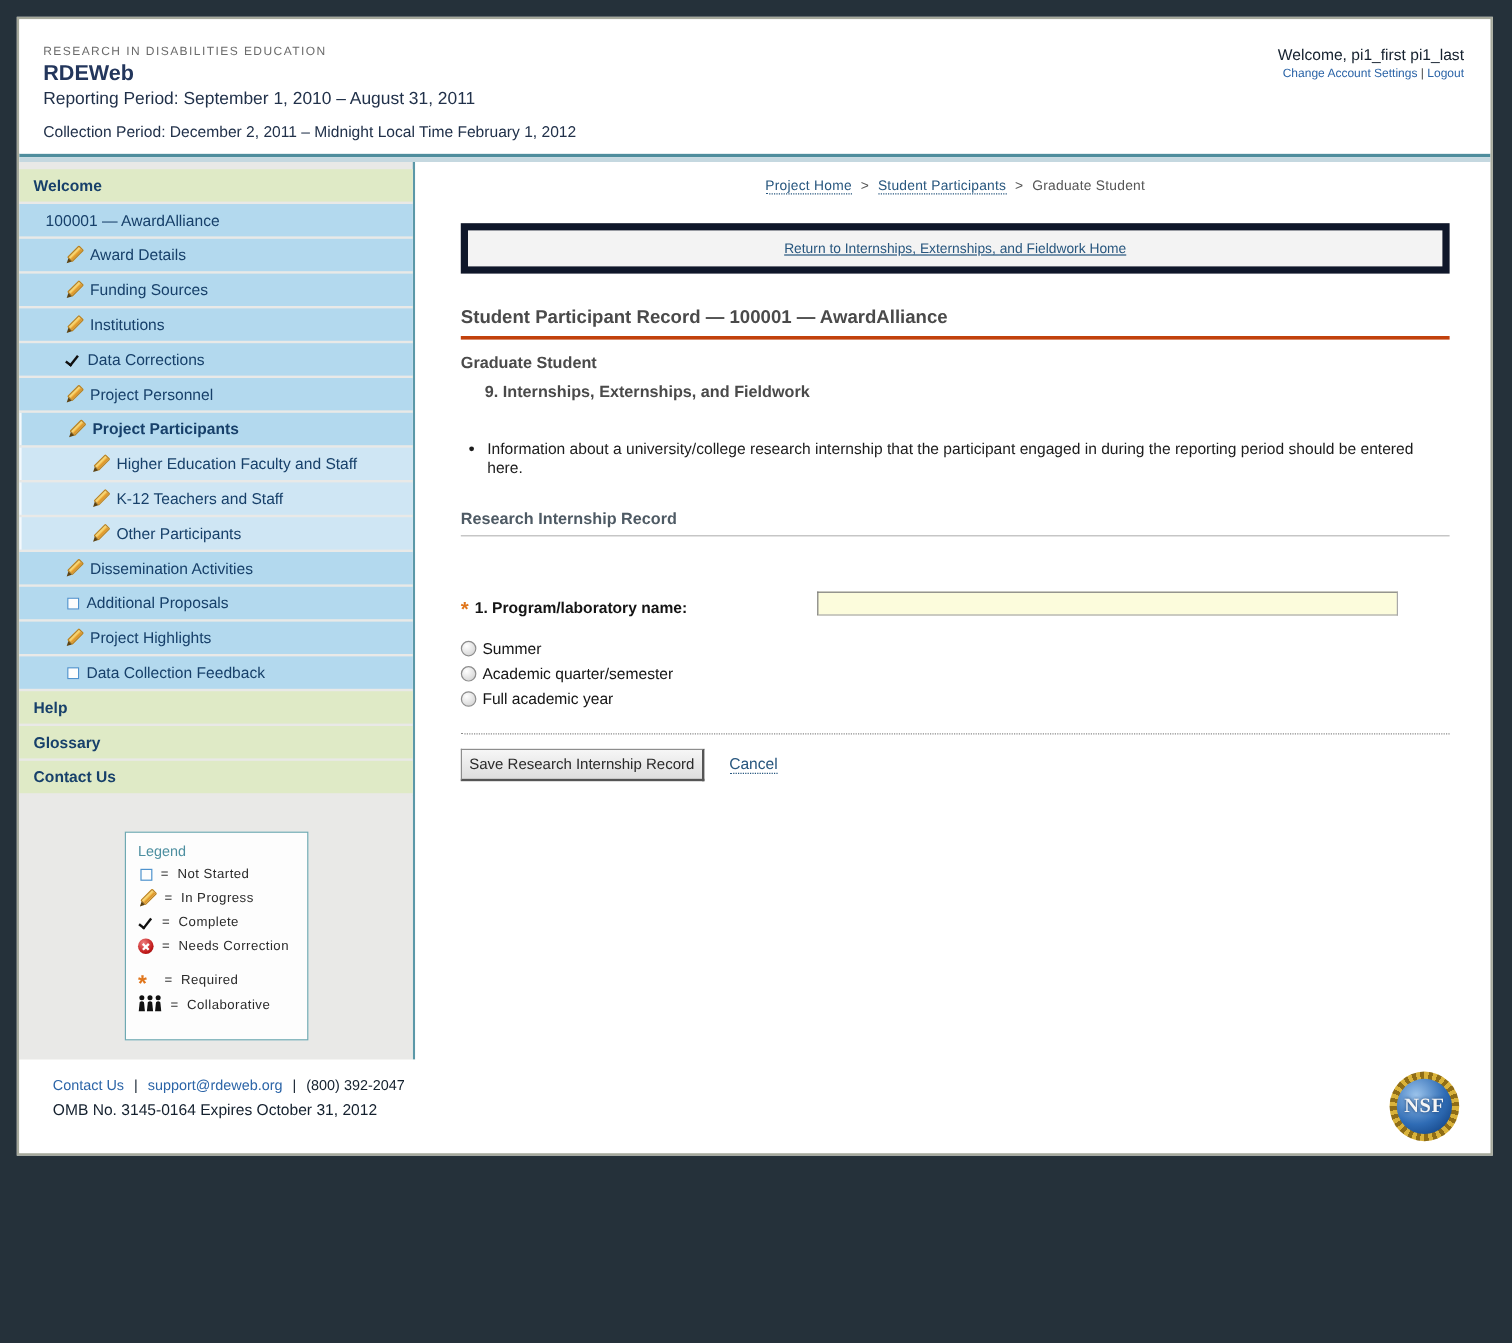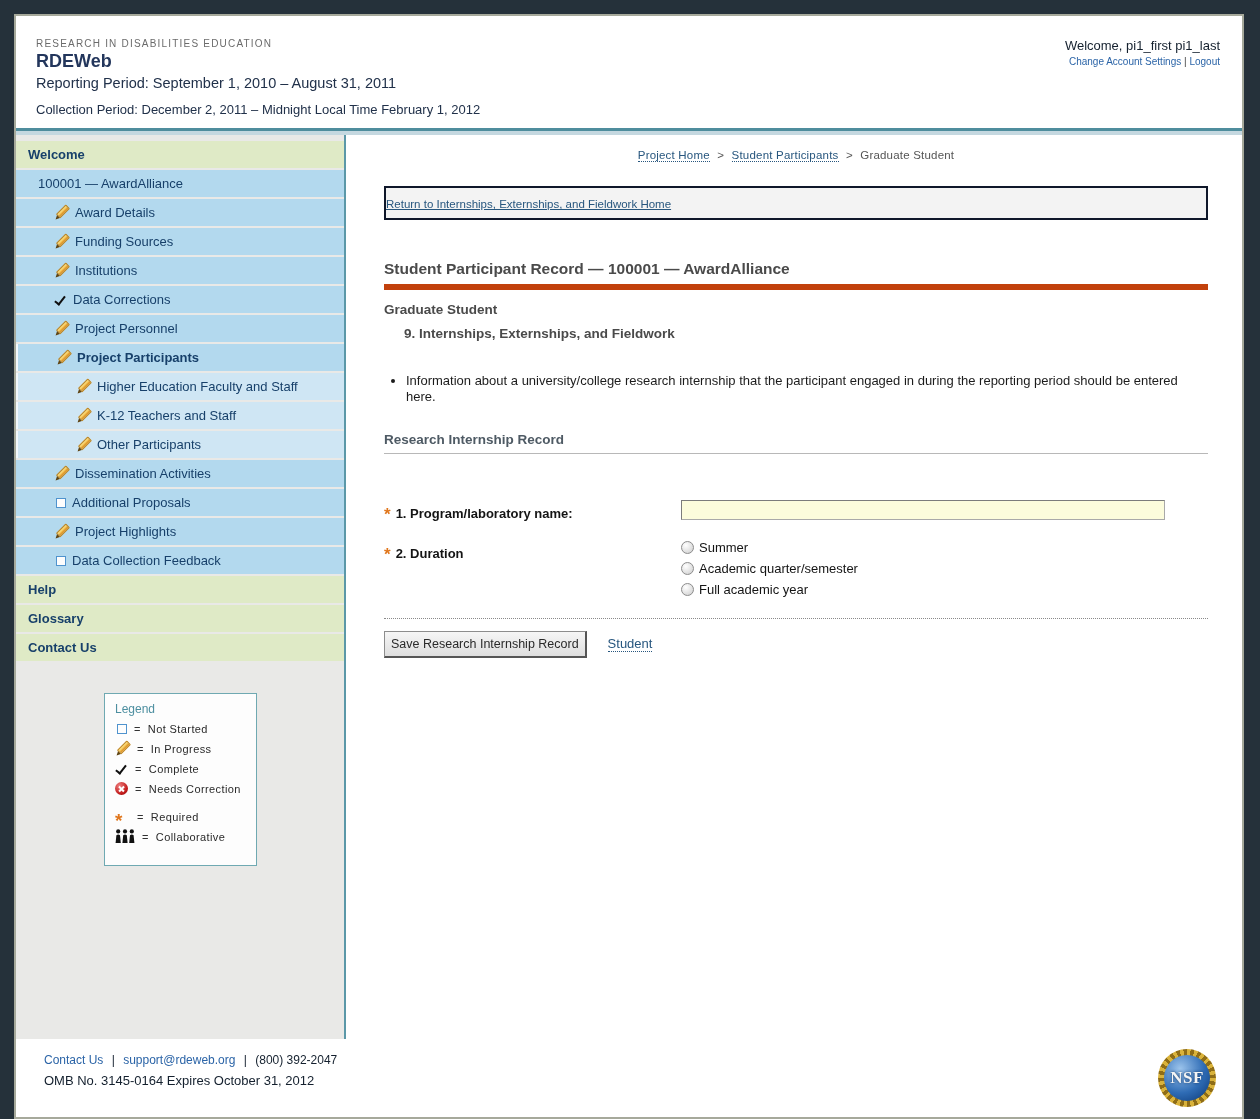--- a/index.html
+++ b/index.html
@@ -5,21 +5,21 @@
   * { margin:0; padding:0; box-sizing:border-box; }
   html,body { width:1260px; height:1119px; }
   body {
     background:#25313a;
     font-family:"Liberation Sans", sans-serif;
     color:#1f2f45;
     position:relative;
   }
   .frame {
     position:absolute; left:14px; top:14px;
-    width:1230px; height:1105px;
+    width:1230px; height:949px;
     background:#ffffff;
     border:2px solid #a6a99b;
     display:flex; flex-direction:column;
     overflow:hidden;
   }
 
   
   .header { height:112px; background:#fff; position:relative; padding:22px 20px 0 20px; flex:0 0 auto; }
   .eyebrow { font-size:10px; letter-spacing:1.2px; color:#6b6b6b; }
   .app-title { font-size:18px; font-weight:bold; color:#23365c; margin-top:2px; }
@@ -74,23 +74,23 @@
   .legend-box { width:153px; margin:30px 0 0 88px; background:#fdfdfd; border:1px solid #6fa9b2; padding:8px 8px 14px 10px; }
   .legend-title { font-size:12px; color:#4d8fa0; margin-bottom:7px; }
   .legend-row { display:flex; align-items:center; margin-bottom:6px; font-size:11px; color:#2a2a2a; letter-spacing:0.4px; }
   .legend-row .leq { margin:0 7px 0 7px; color:#333; }
   .legend-gap { margin-top:16px; }
 
   
   .breadcrumb { font-size:11.5px; color:#555; letter-spacing:0.2px;text-align:center; }
   .breadcrumb a { color:#27567e; text-decoration:none; border-bottom:1px dotted #27567e; cursor:pointer; }
   .breadcrumb .sep { margin:0 4px; color:#555; }
-  .return-box { margin-top:25px; background:#f3f3f3; border:2px solid #0f172a; padding:6px 0; }
+  .return-box { margin-top:25px; background:#f3f3f3; border:6px solid #0f172a; text-align:center; padding:6px 0; }
   .return-box a { font-size:11.5px; color:#27567e; text-decoration:underline; cursor:pointer; }
-  .page-title { margin-top:40px; font-size:15.5px; font-weight:bold; color:#4a4a4a; padding-bottom:6px; border-bottom:6px solid #c2410c; }
+  .page-title { margin-top:28px; font-size:15.5px; font-weight:bold; color:#4a4a4a; padding-bottom:6px; border-bottom:3px solid #c2410c; }
   .subtitle { margin-top:12px; font-size:13.5px; font-weight:bold; color:#4a4a4a; }
   .section-title { margin-top:9px; margin-left:20px; font-size:13.5px; font-weight:bold; color:#4a4a4a; }
   .info-list { margin:32px 0 0 22px; }
   .info-list li { font-size:13px; color:#1c1c1c; line-height:1.25; max-width:820px; }
   .form-heading { margin-top:26px; font-size:13.5px; font-weight:bold; color:#4e5a64; padding-bottom:6px; border-bottom:1px solid #b8b8b8; }
 
   .form-row { display:flex; margin-top:0; }
   .form-row.first { margin-top:46px; }
   .form-row.second { margin-top:17px; }
   .form-label { width:297px; flex:0 0 297px; font-size:13px; font-weight:bold; color:#141414; padding-top:3px; }
@@ -286,44 +286,41 @@
       <div class="form-heading">Research Internship Record</div>
 
       <div class="form-row first">
         <div class="form-label">
           <span class="req-star">*</span><span>1. Program/laboratory name:</span>
         </div>
         <input class="text-input" type="text" value="" style="">
       </div>
 
       <div class="form-row second">
-        <div class="form-label">
-          <span class="req-star">*</span><span>2. Duration</span>
-        </div>
         <div class="radio-group">
           <div class="radio-row">
             <span class="radio"></span>
             <span>Summer</span>
           </div>
           <div class="radio-row">
             <span class="radio"></span>
             <span>Academic quarter/semester</span>
           </div>
           <div class="radio-row">
             <span class="radio"></span>
             <span>Full academic year</span>
           </div>
         </div>
       </div>
 
       <div class="dotted-sep"></div>
 
       <div class="actions">
         <button class="save-btn">Save Research Internship Record</button>
-        <a class="cancel-link">Student</a>
+        <a class="cancel-link">Cancel</a>
       </div>
     </div>
   </div>
 
   <div class="footer">
     <div class="footer-line1">
       <a>Contact Us</a>
       <span class="fsep">|</span>
       <a>support@rdeweb.org</a>
       <span class="fsep">|</span>

